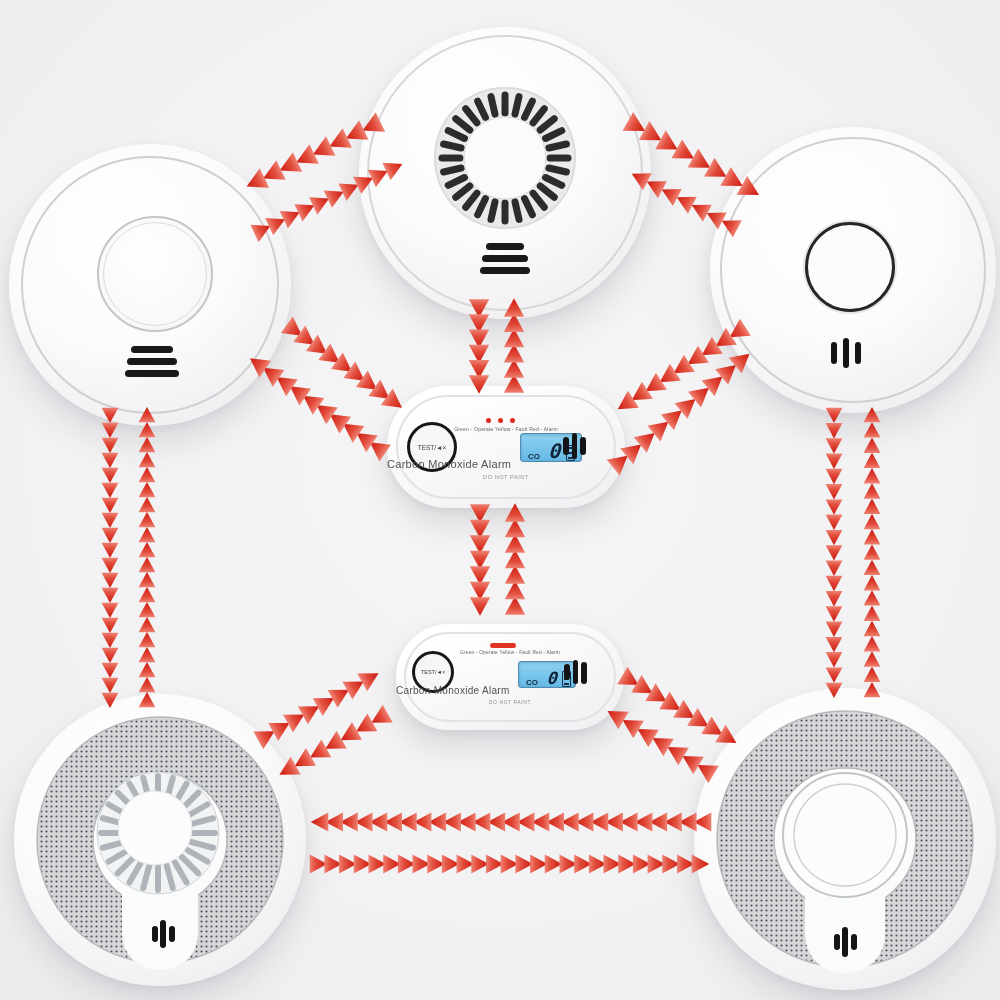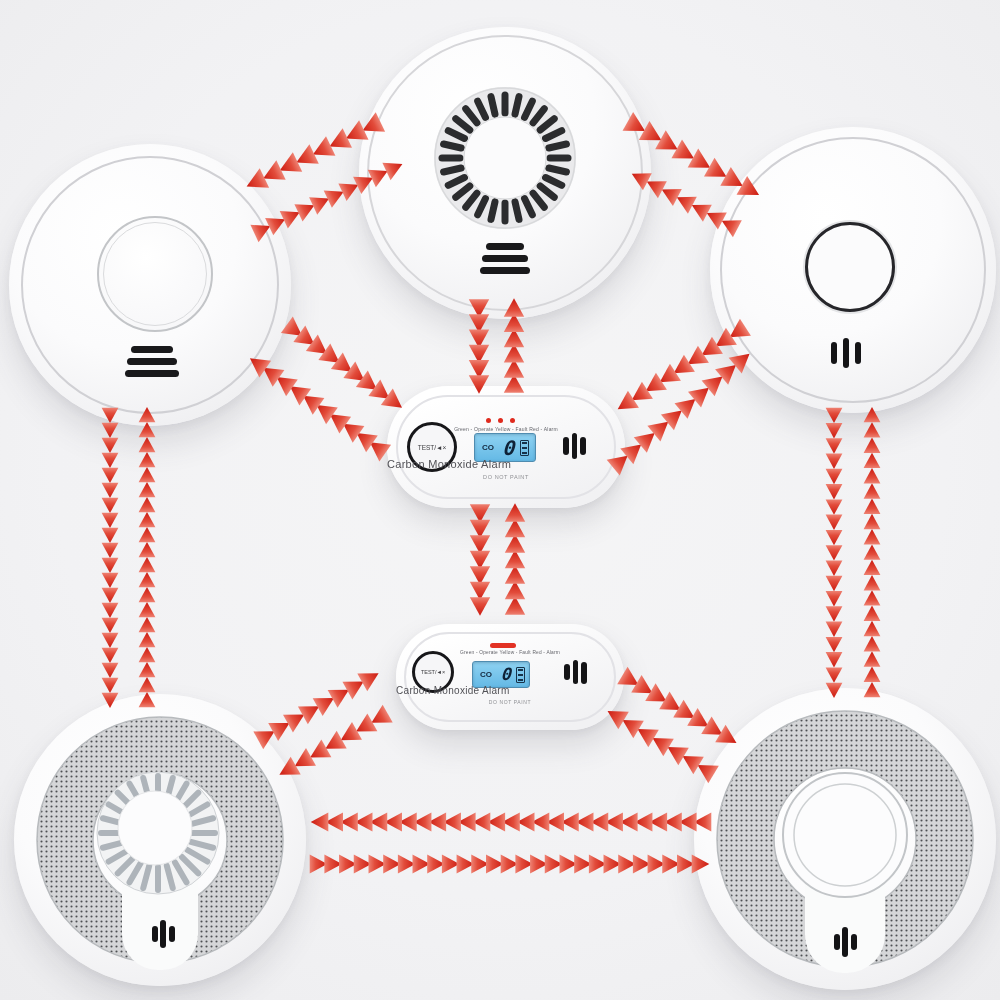--- a/index.html
+++ b/index.html
@@ -33,21 +33,21 @@
   .d-com .pill-inner{left:9px;top:9px;right:9px;bottom:9px;}
   .d-cos .pill-inner{left:8px;top:8px;right:8px;bottom:8px;border-radius:45px;}
   .led{position:absolute;width:5px;height:5px;border-radius:50%;background:#df2a1d;}
   .alert-bar{position:absolute;left:94px;top:19px;width:26px;height:5px;border-radius:2.5px;background:#e23224;}
   .legend{position:absolute;left:0;right:0;text-align:center;font-size:5px;color:#63646a;letter-spacing:.2px;}
   .testbtn{position:absolute;border-radius:50%;background:#f6f6f8;border:3px solid #17171a;
     display:flex;align-items:center;justify-content:center;color:#3c3c40;}
   .d-com .testbtn{left:20px;top:36px;width:44px;height:44px;font-size:6.5px;}
   .d-cos .testbtn{left:16px;top:27px;width:36px;height:36px;font-size:5.5px;}
   .lcd{position:absolute;background:linear-gradient(180deg,#8fd2f2 0%,#64b9e5 100%);
-    border:1px solid #4f8cb0;border-radius:3px;display:flex;align-items:center;box-shadow:inset 0 1px 3px rgba(20,50,80,.25);}
+    border:1px solid #4f8cb0;border-radius:3px;display:flex;align-items:flex-end;box-shadow:inset 0 1px 3px rgba(20,50,80,.25);margin-left:46px;}
   .d-com .lcd{left:87px;top:47px;width:60px;height:27px;}
   .d-cos .lcd{left:76px;top:37px;width:56px;height:25px;}
   .lcd .gas{font-size:8px;font-weight:bold;color:#13273d;margin-left:7px;}
   .lcd .val{font-family:"DejaVu Sans Mono", monospace;font-style:italic;font-weight:bold;
     color:#0f2237;transform:skewX(-6deg);margin-left:10px;line-height:1;}
   .d-com .val{font-size:20px;}
   .d-cos .val{font-size:17px;}
   .bat{position:relative;width:7px;height:12px;border:1px solid #17324a;border-radius:1px;margin-left:4px;
     display:flex;flex-direction:column;justify-content:space-between;padding:1px 0;}
   .bat i{display:block;height:2px;margin:0 1px;background:#17324a;}

